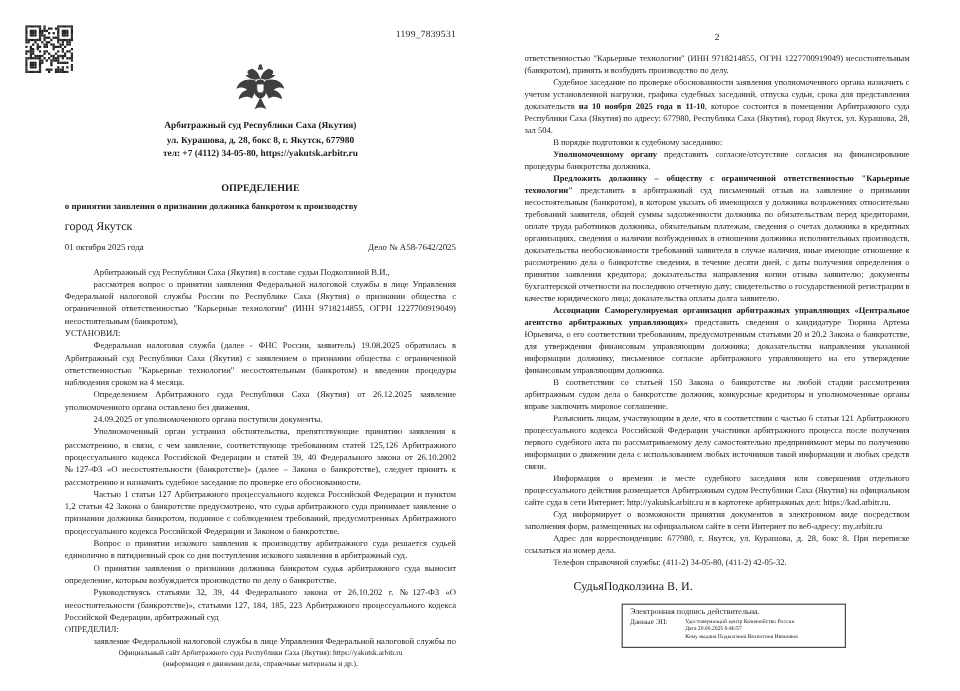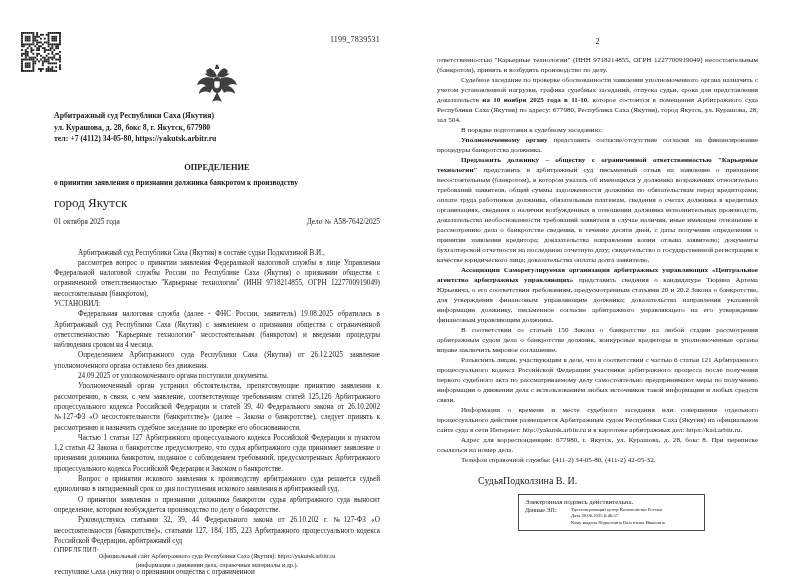--- a/index.html
+++ b/index.html
@@ -1,39 +1,39 @@
 <!DOCTYPE html>
 <html lang="ru"><head>
 <meta charset="utf-8">
 <style>
   html,body{margin:0;padding:0;}
   body{
     width:800px;height:576px;position:relative;overflow:hidden;
     background:#ffffff;color:#1c1c1c;
     font-family:"Liberation Serif","DejaVu Serif",serif;
   }
-  .page{position:absolute;top:15px;width:400px;height:452px;box-sizing:border-box;background:#fff;}
+  .page{position:absolute;top:4px;width:400px;height:452px;box-sizing:border-box;background:#fff;}
   #page1{left:0;padding:0 20px 0 54px;}
   #page2{left:400px;padding:0 42px 0 37px;}
 
   .qr{position:absolute;left:21px;top:17px;width:40px;height:40px;}
   .docnum{position:absolute;top:20px;right:20px;font-size:8px;letter-spacing:.2px;}
 
   .emblem{display:block;margin:48px auto 3px;}
-  .court-head{text-align:left;font-weight:bold;font-size:7.8px;line-height:11.5px;}
+  .court-head{text-align:center;font-weight:bold;font-size:7.8px;line-height:11.5px;}
   .doc-title{text-align:center;font-weight:bold;font-size:8.4px;margin-top:18px;}
   .doc-subtitle{text-align:left;font-weight:bold;font-size:7.4px;margin-top:6px;}
-  .city{font-size:13px;margin-top:8px;}
+  .city{font-size:10px;margin-top:8px;}
   .dateline{display:flex;justify-content:space-between;font-size:7.4px;margin-top:6px;text-align:center;}
 
   .para{margin:0;font-size:7.2px;line-height:10.3px;text-align:justify;text-indent:24px;}
   .para.center-bold{font-weight:normal;text-indent:0;}
   .para.no-indent{text-indent:0;}
 
-  .body1{margin-top:22px;max-height:342px;overflow:hidden;}
+  .body1{margin-top:12px;max-height:342px;overflow:hidden;}
   .footer1{position:absolute;left:54px;right:20px;top:537px;text-align:center;
            font-size:6.2px;line-height:8.8px;background:#fff;}
 
   .pagenum{text-align:center;font-size:7.8px;margin-top:22px;}
   .body2{margin-top:9px;max-height:464px;overflow:hidden;}
   #page2 .para{font-size:7.1px;line-height:10px;}
 
   .judgeline{display:flex;font-size:10px;
              margin-top:10px;padding-left:41px;padding-right:46px;}
   .sigbox{border:1px solid #4a4a4a;width:187px;margin:8px 0 0 81px;
@@ -343,20 +343,21 @@
   <div class="body2">
       <p class="para no-indent"><span>ответственностью "Карьерные технологии" (ИНН 9718214855, ОГРН 1227700919049) несостоятельным (банкротом), принять и возбудить производство по делу.</span></p>
       <p class="para"><span>Судебное заседание по проверке обоснованности заявления уполномоченного органа назначить с учетом установленной нагрузки, графика судебных заседаний, отпуска судьи, срока для представления доказательств </span><b>на 10 ноября 2025 года в 11-10</b><span>, которое состоится в помещении Арбитражного суда Республики Саха (Якутия) по адресу: 677980, Республика Саха (Якутия), город Якутск, ул. Курашова, 28, зал 504.</span></p>
       <p class="para"><span>В порядке подготовки к судебному заседанию:</span></p>
       <p class="para"><b>Уполномоченному органу</b><span> представить согласие/отсутствие согласия на финансирование процедуры банкротства должника.</span></p>
       <p class="para"><b>Предложить должнику – обществу с ограниченной ответственностью "Карьерные технологии"</b><span> представить в арбитражный суд письменный отзыв на заявление о признании несостоятельным (банкротом), в котором указать об имеющихся у должника возражениях относительно требований заявителя, общей суммы задолженности должника по обязательствам перед кредиторами, оплате труда работников должника, обязательным платежам, сведения о счетах должника в кредитных организациях, сведения о наличии возбужденных в отношении должника исполнительных производств, доказательства необоснованности требований заявителя в случае наличия, иные имеющие отношение к рассмотрению дела о банкротстве сведения, в течение десяти дней, с даты получения определения о принятии заявления кредитора; доказательства направления копии отзыва заявителю; документы бухгалтерской отчетности на последнюю отчетную дату; свидетельство о государственной регистрации в качестве юридического лица; доказательства оплаты долга заявителю.</span></p>
       <p class="para"><b>Ассоциации Саморегулируемая организация арбитражных управляющих «Центральное агентство арбитражных управляющих»</b><span> представить сведения о кандидатуре Тюрина Артема Юрьевича, о его соответствии требованиям, предусмотренным статьями 20 и 20.2 Закона о банкротстве, для утверждения финансовым управляющим должника; доказательства направления указанной информации должнику, письменное согласие арбитражного управляющего на его утверждение финансовым управляющим должника.</span></p>
       <p class="para"><span>В соответствии со статьей 150 Закона о банкротстве на любой стадии рассмотрения арбитражным судом дела о банкротстве должник, конкурсные кредиторы и уполномоченные органы вправе заключить мировое соглашение.</span></p>
       <p class="para"><span>Разъяснить лицам, участвующим в деле, что в соответствии с частью 6 статьи 121 Арбитражного процессуального кодекса Российской Федерации участники арбитражного процесса после получения первого судебного акта по рассматриваемому делу самостоятельно предпринимают меры по получению информации о движении дела с использованием любых источников такой информации и любых средств связи.</span></p>
       <p class="para"><span>Информация о времени и месте судебного заседания или совершения отдельного процессуального действия размещается Арбитражным судом Республики Саха (Якутия) на официальном сайте суда в сети Интернет: http://yakutsk.arbitr.ru и в картотеке арбитражных дел: https://kad.arbitr.ru.</span></p>
+      <p class="para"><span>Суд информирует о возможности принятия документов в электронном виде посредством заполнения форм, размещенных на официальном сайте в сети Интернет по веб-адресу: my.arbitr.ru</span></p>
       <p class="para"><span>Адрес для корреспонденции: 677980, г. Якутск, ул. Курашова, д. 28, бокс 8. При переписке ссылаться на номер дела.</span></p>
       <p class="para"><span>Телефон справочной службы: (411-2) 34-05-80, (411-2) 42-05-32.</span></p>
     </div>
 
   <div class="judgeline">
     <span>Судья</span>
     <span>Подколзина В. И.</span>
   </div>
 
   <div class="sigbox">

